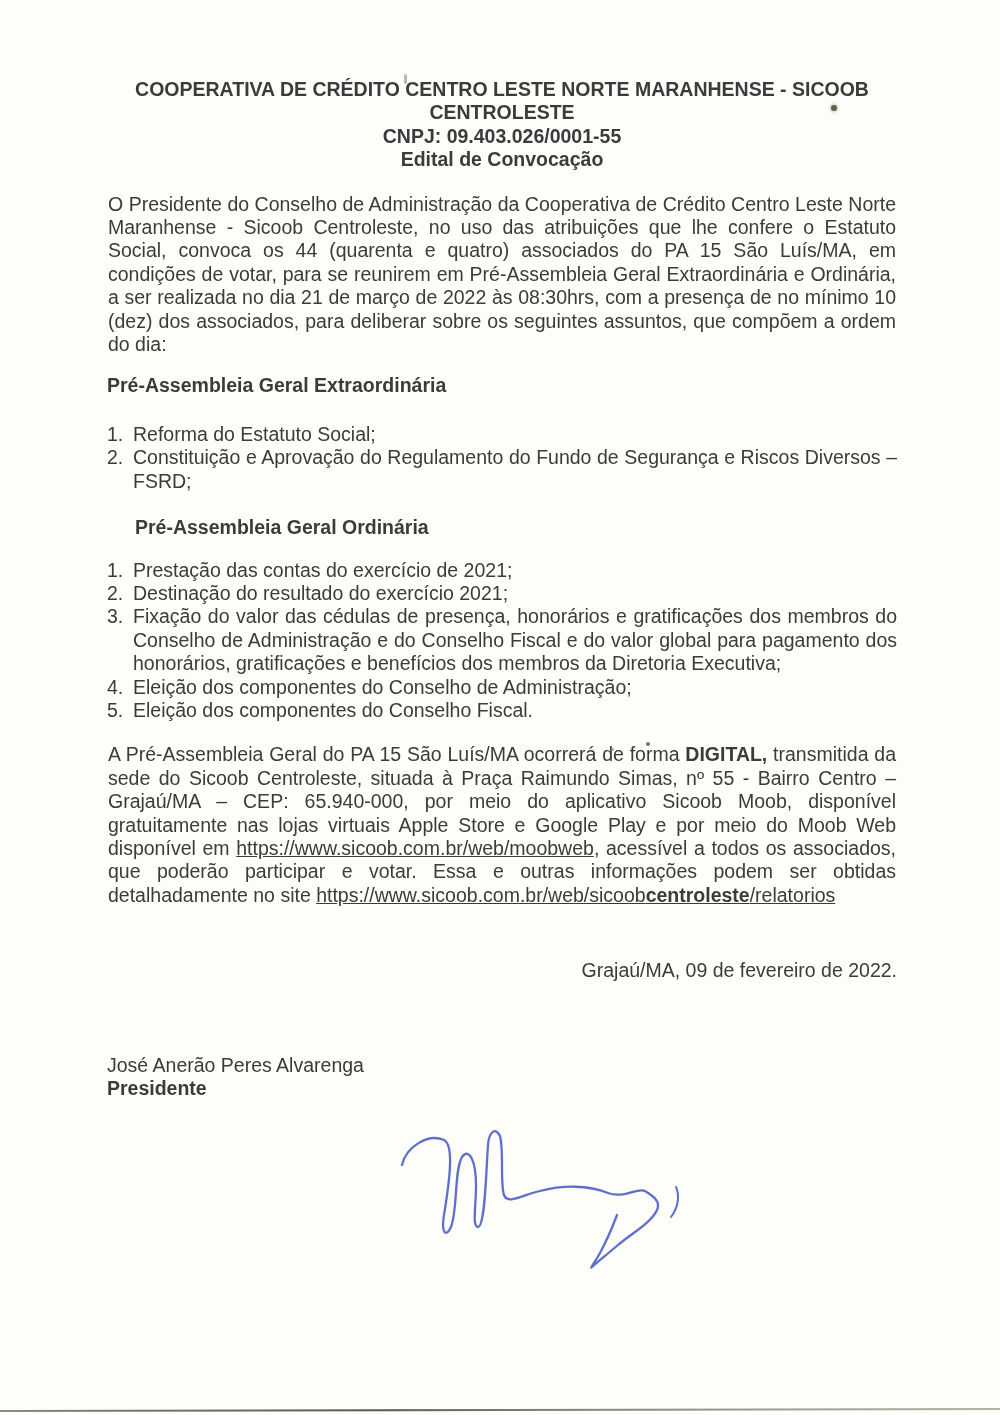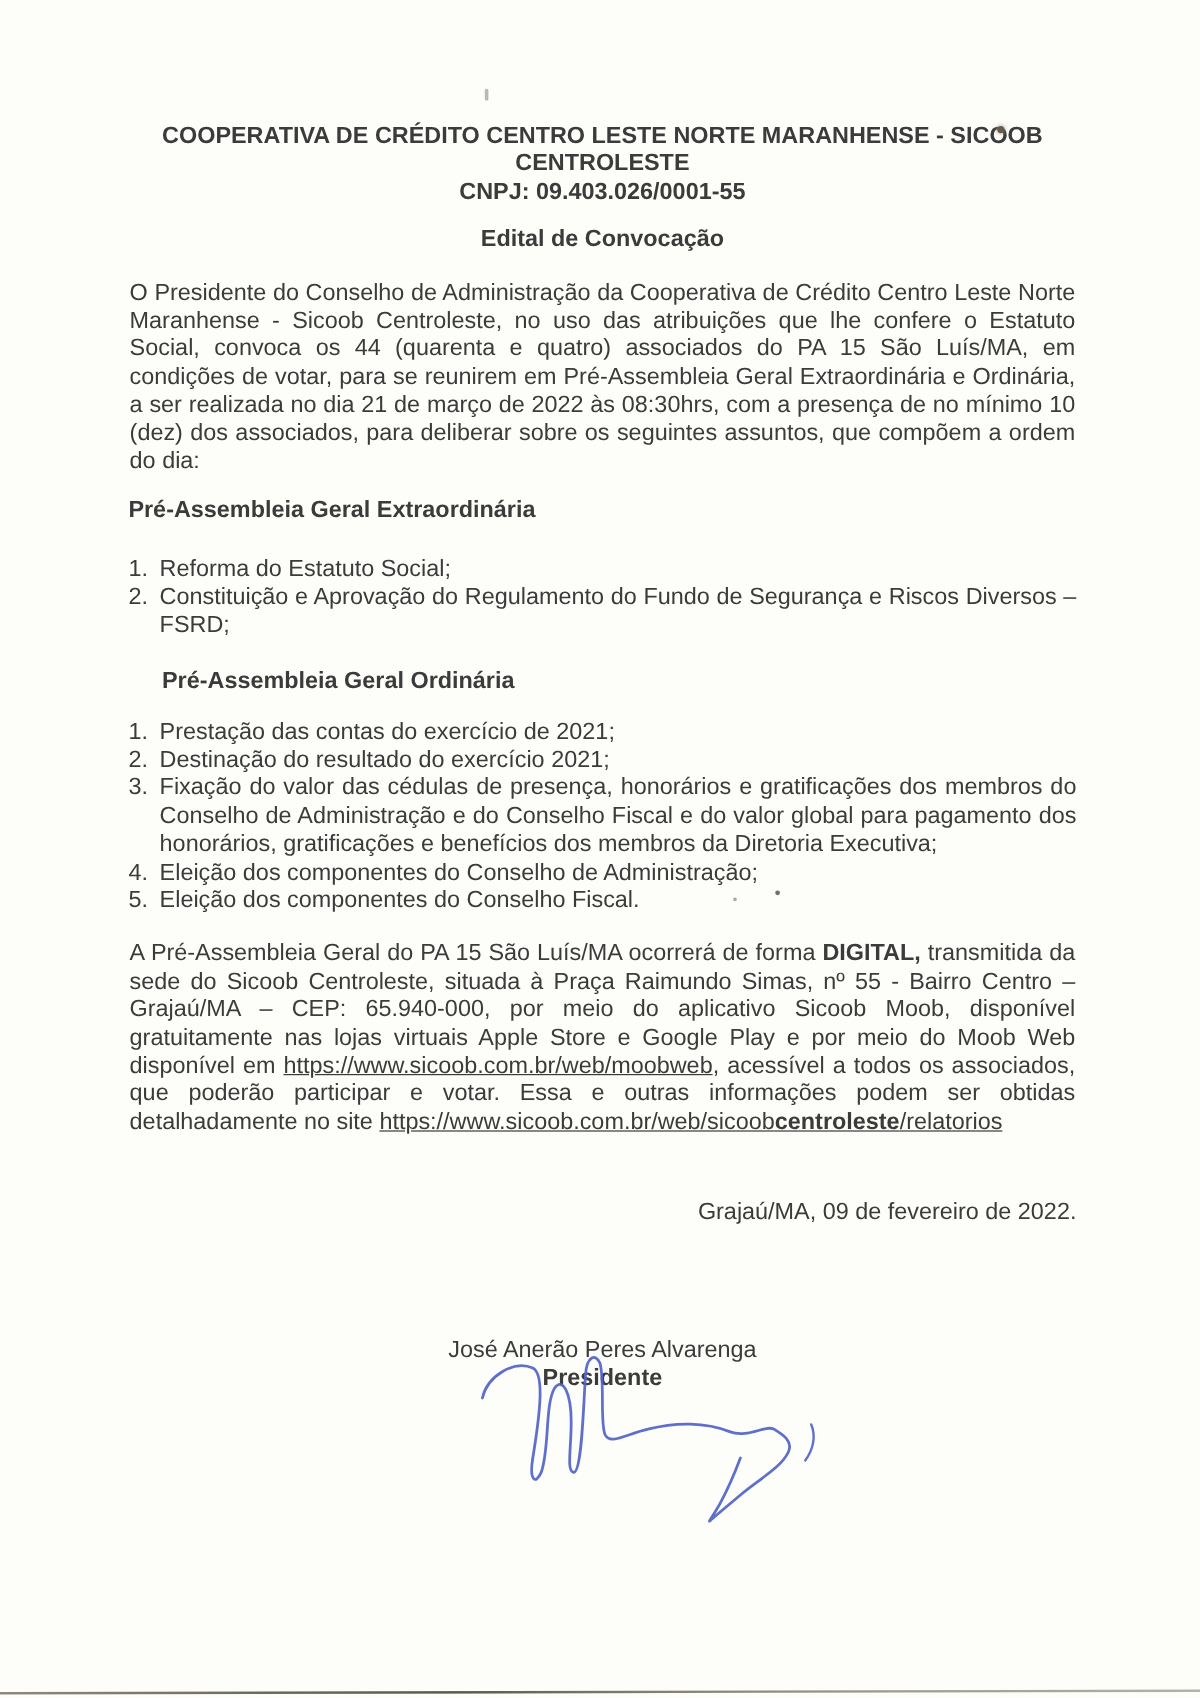--- a/index.html
+++ b/index.html
@@ -14,31 +14,31 @@
     font-family: "Liberation Sans", "DejaVu Sans", sans-serif;
     color: #3b3b3b;
     -webkit-font-smoothing: antialiased;
   }
 
   .content {
     position: absolute;
     left: 107px;
     top: 0;
     width: 790px;
-    padding-top: 102px;
+    padding-top: 78px;
     font-size: 19.5px;
     line-height: 23.4px;
   }
 
   .doc-header { text-align: center; font-weight: 700; }
 
   .subtitle { margin-top: 23px; text-align: center; }
   .subtitle .line1 { font-weight: 700; }
 
-  .doc-title { margin-top: 16px; text-align: center; font-weight: 700; }
+  .doc-title { text-align: center; font-weight: 700; }
 
   .para {
     margin: 1px;
     margin-top: 21px;
     text-align: justify;
     text-align-last: left;
   }
 
   .section-heading { margin-top: 18px; font-weight: 700; }
   .section-heading.ord { margin-top: 23px; margin-left: 28px; }
@@ -53,21 +53,21 @@
     text-align-last: left;
   }
   .list-item .num { position: absolute; left: 0; top: 0; }
 
   .seg-bold { font-weight: 700; }
   .seg-link { text-decoration: underline; color: inherit; }
   .seg-link-bold { text-decoration: underline; font-weight: 700; color: inherit; }
 
   .date-line { margin-top: 52px; text-align: right; }
 
-  .sig-block { margin-top: 91px; text-align: center; }
+  .sig-block { margin-top: 71px; }
   .sig-title { font-weight: 700; }
 
   .signature-svg {
     position: absolute;
     left: 388px;
     top: 1123px;
     width: 300px;
     height: 152px;
     z-index: 3;
     pointer-events: none;

